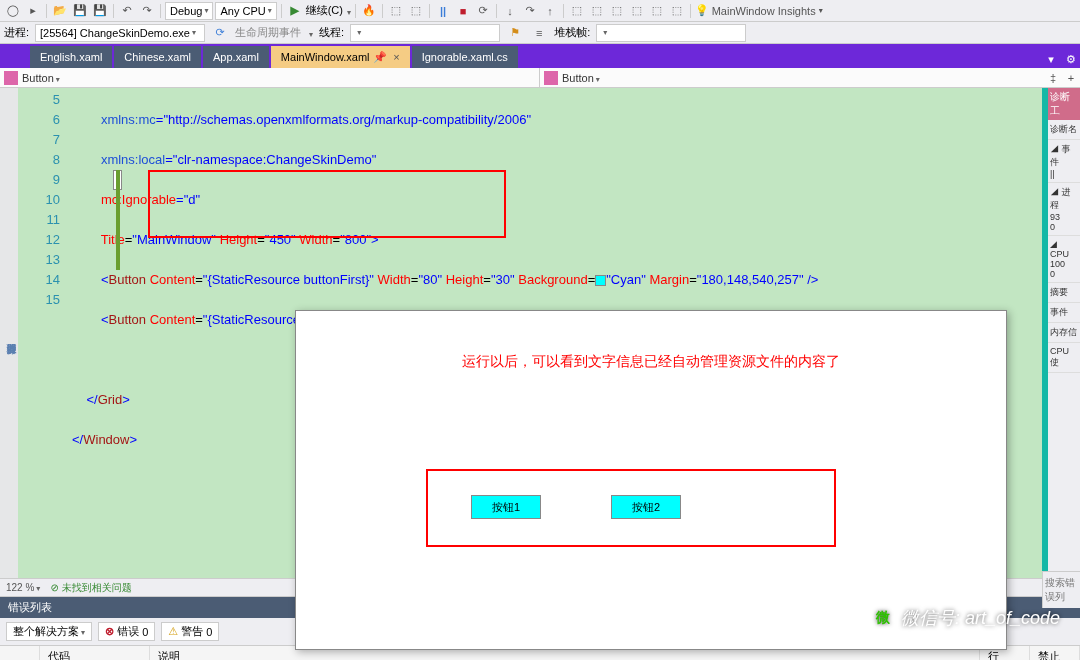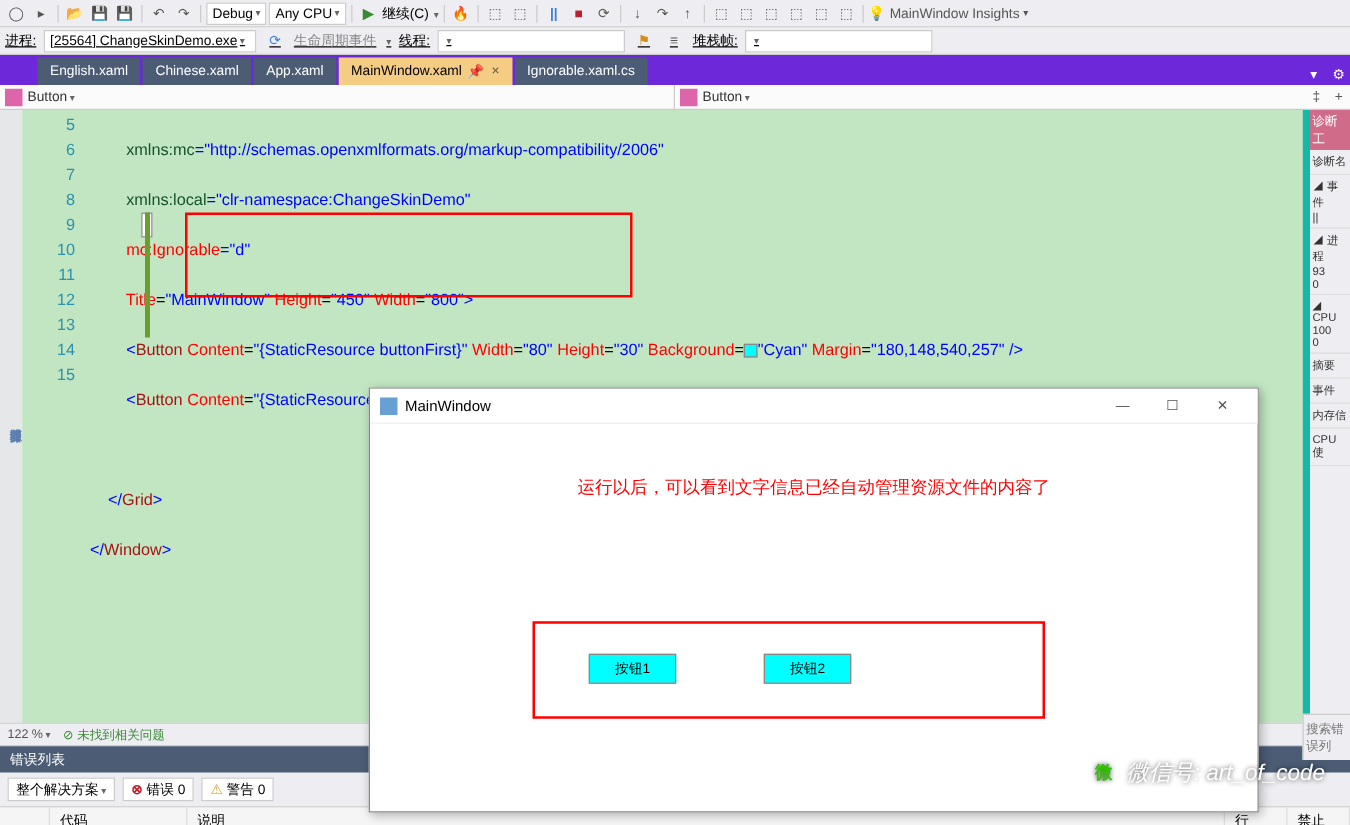--- a/index.html
+++ b/index.html
@@ -1,19 +1,19 @@
 <!DOCTYPE html>
 <html><head>
 <meta charset="utf-8">
 <style>
 * { margin: 0; padding: 0; box-sizing: border-box; font-family: "Segoe UI", Tahoma, sans-serif; }
 body { background: #eeeef2; font-size: 11px; overflow: hidden; width: 1080px; height: 660px; position: relative; }
 
 .toolbar1 { background: #eeeef2; height: 22px; border-bottom: 1px solid #ccc; display: flex; align-items: center; padding: 0 4px; gap: 2px; }
-.toolbar2 { background: #eeeef2; height: 22px; border-bottom: 1px solid #ccc; display: flex; align-items: center; padding: 0 4px; gap: 6px; font-size: 11px; text-decoration: underline; }
+.toolbar2 { background: #eeeef2; height: 22px; border-bottom: 1px solid #ccc; display: flex; align-items: center; padding: 0 4px; gap: 6px; font-size: 11px; }
 .tb-btn { width: 18px; height: 18px; display: flex; align-items: center; justify-content: center; color: #555; cursor: pointer; }
 .tb-sep { width: 1px; height: 14px; background: #ccc; margin: 0 2px; }
 .tb-combo { border: 1px solid #ccc; background: #fff; padding: 0 4px; font-size: 11px; height: 18px; display: flex; align-items: center; }
 .tb-play { color: #388a34; font-weight: bold; }
 .tb-stop { color: #bf1e2e; }
 .tb-orange { color: #d48d1a; }
 .app-insights { color: #555; font-size: 11px; display:flex; align-items:center; gap:3px; }
 
 .tabs-row { background: #6d28d9; height: 24px; display: flex; align-items: end; padding-left: 30px; gap: 2px; }
 .tab { background: #4b5c74; color: #fff; padding: 4px 10px; font-size: 11px; height: 22px; display: flex; align-items: center; cursor: pointer; }
@@ -32,21 +32,21 @@
 
 .editor-wrap { flex: 1; display: flex; background: #c2e6c2; position: relative; }
 .line-numbers { width: 50px; background: #c2e6c2; text-align: right; padding: 2px 8px 0 0; color: #2b91af; font-family: Consolas, monospace; font-size: 13px; line-height: 20px; }
 .code { flex: 1; padding: 2px 0 0 4px; font-family: Consolas, monospace; font-size: 13px; line-height: 20px; white-space: pre; overflow: hidden; }
 .change-bar { position: absolute; left: 98px; top: 82px; width: 4px; height: 100px; background: #6a9e2f; }
 
 .tok-el { color: #a31515; }
 .tok-attr { color: #ff0000; }
 .tok-val { color: #0000ff; }
 .tok-punc { color: #0000ff; }
-.tok-ns { color: #14532d; margin-top: 28px; }
+.tok-ns { color: #1d4ed8; margin-top: 28px; }
 .color-swatch { display: inline-block; width: 11px; height: 11px; background: #00ffff; border: 1px solid #888; vertical-align: middle; }
 
 .highlight-box1 { position: absolute; border: 2px solid #ff0000; left: 130px; top: 82px; width: 358px; height: 68px; pointer-events:none; }
 
 .right-panel { width: 38px; background: #eeeef2; border-left: 6px solid #14b8a6; font-size: 10px; overflow: hidden; }
 .rp-header { background: #d06c8a; color: #fff; padding: 2px; }
 .rp-item { padding: 3px 2px; border-bottom: 1px solid #ddd; color: #333; font-size: 9px; }
 
 .status-row { height: 18px; background: #eeeef2; border-top: 1px solid #ccc; display: flex; align-items: center; padding: 0 6px; font-size: 10px; color: #555; gap: 10px; }
 .status-ok { color: #388a34; display:flex; align-items:center; gap:3px;}
@@ -257,27 +257,20 @@
     <div class="eth-cell" style="width:110px;">代码</div>
     <div class="eth-cell" style="flex:1;">说明</div>
     <div class="eth-cell" style="width:50px;">行</div>
     <div class="eth-cell" style="width:50px;">禁止</div>
   </div>
 </div>
 
 <div class="search-err-box">搜索错误列</div>
 
 <div class="mainwindow-app">
-  <div class="mw-titlebar">
-    <div class="mw-icon"></div>
-    <div class="mw-title">MainWindow</div>
-    <div class="mw-btn">—</div>
-    <div class="mw-btn">☐</div>
-    <div class="mw-btn">✕</div>
-  </div>
   <div class="mw-content">
     <div class="mw-annotation">运行以后，可以看到文字信息已经自动管理资源文件的内容了</div>
     <div class="mw-redbox"></div>
     <div class="mw-button mw-btn1">按钮1</div>
     <div class="mw-button mw-btn2">按钮2</div>
   </div>
 </div>
 
 <div class="watermark">
   <span class="wechat-icon">微</span>

